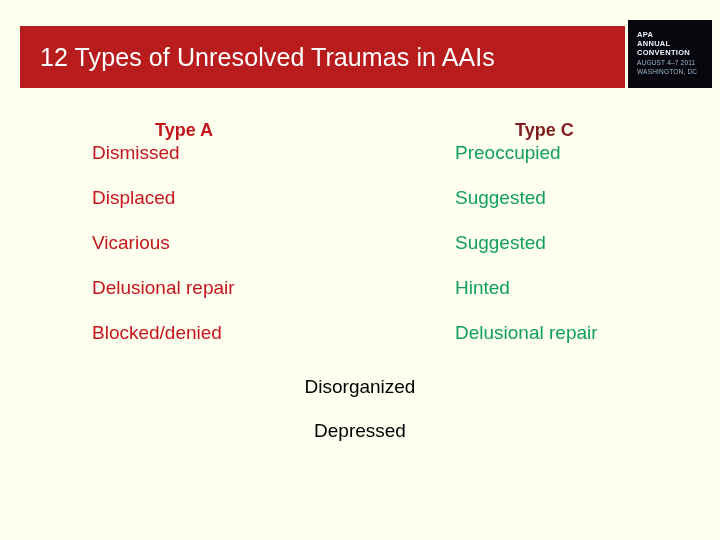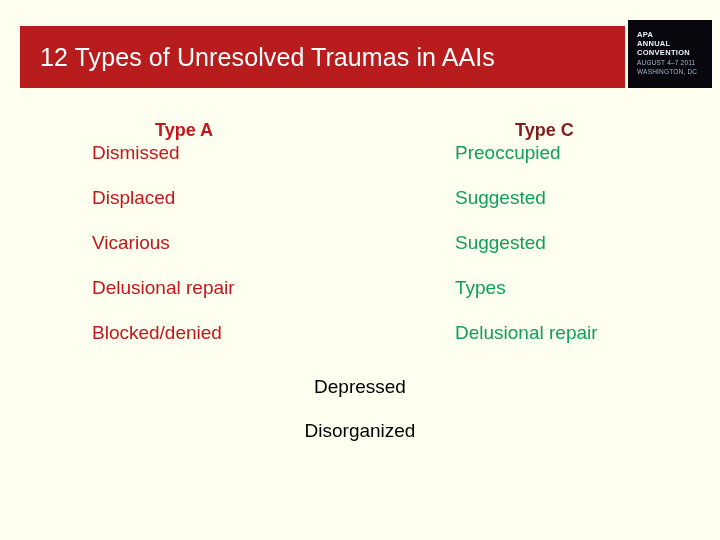--- a/index.html
+++ b/index.html
@@ -155,20 +155,20 @@
   <span class="trauma-item">Displaced</span>
   <span class="trauma-item">Vicarious</span>
   <span class="trauma-item">Delusional repair</span>
   <span class="trauma-item">Blocked/denied</span>
 </div>
 
 <div class="column" id="column-c">
   <span class="trauma-item">Preoccupied</span>
   <span class="trauma-item">Suggested</span>
   <span class="trauma-item">Suggested</span>
-  <span class="trauma-item">Types</span>
+  <span class="trauma-item">Hinted</span>
   <span class="trauma-item">Delusional repair</span>
 </div>
 
 <div id="shared-items">
+  <span class="shared-item">Disorganized</span>
   <span class="shared-item">Depressed</span>
-  <span class="shared-item">Disorganized</span>
 </div>
 
 </body></html>

